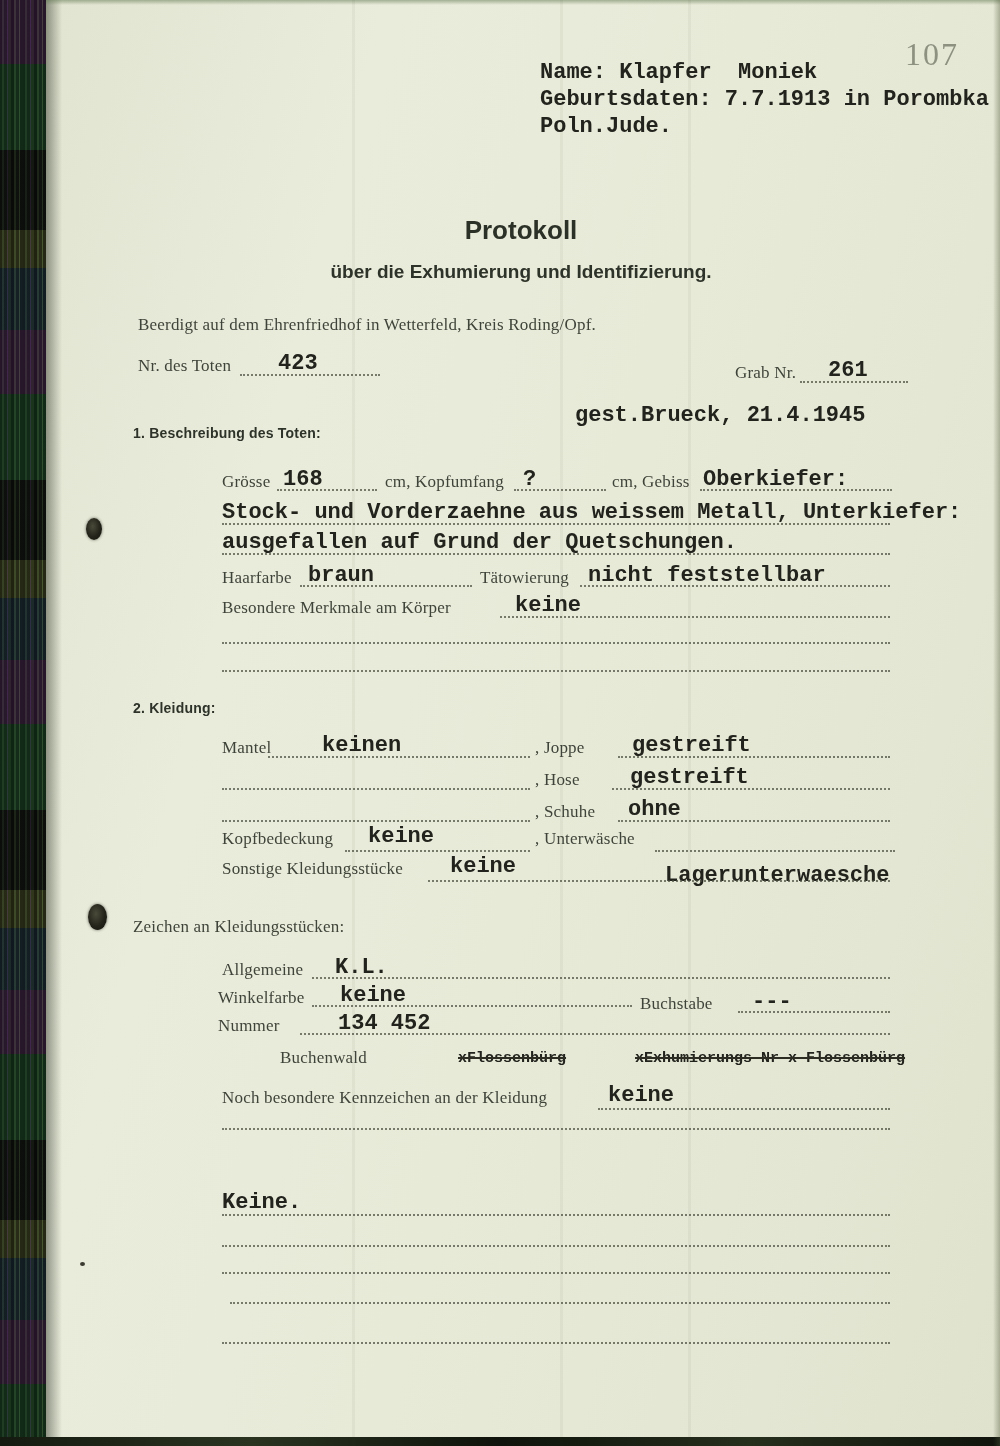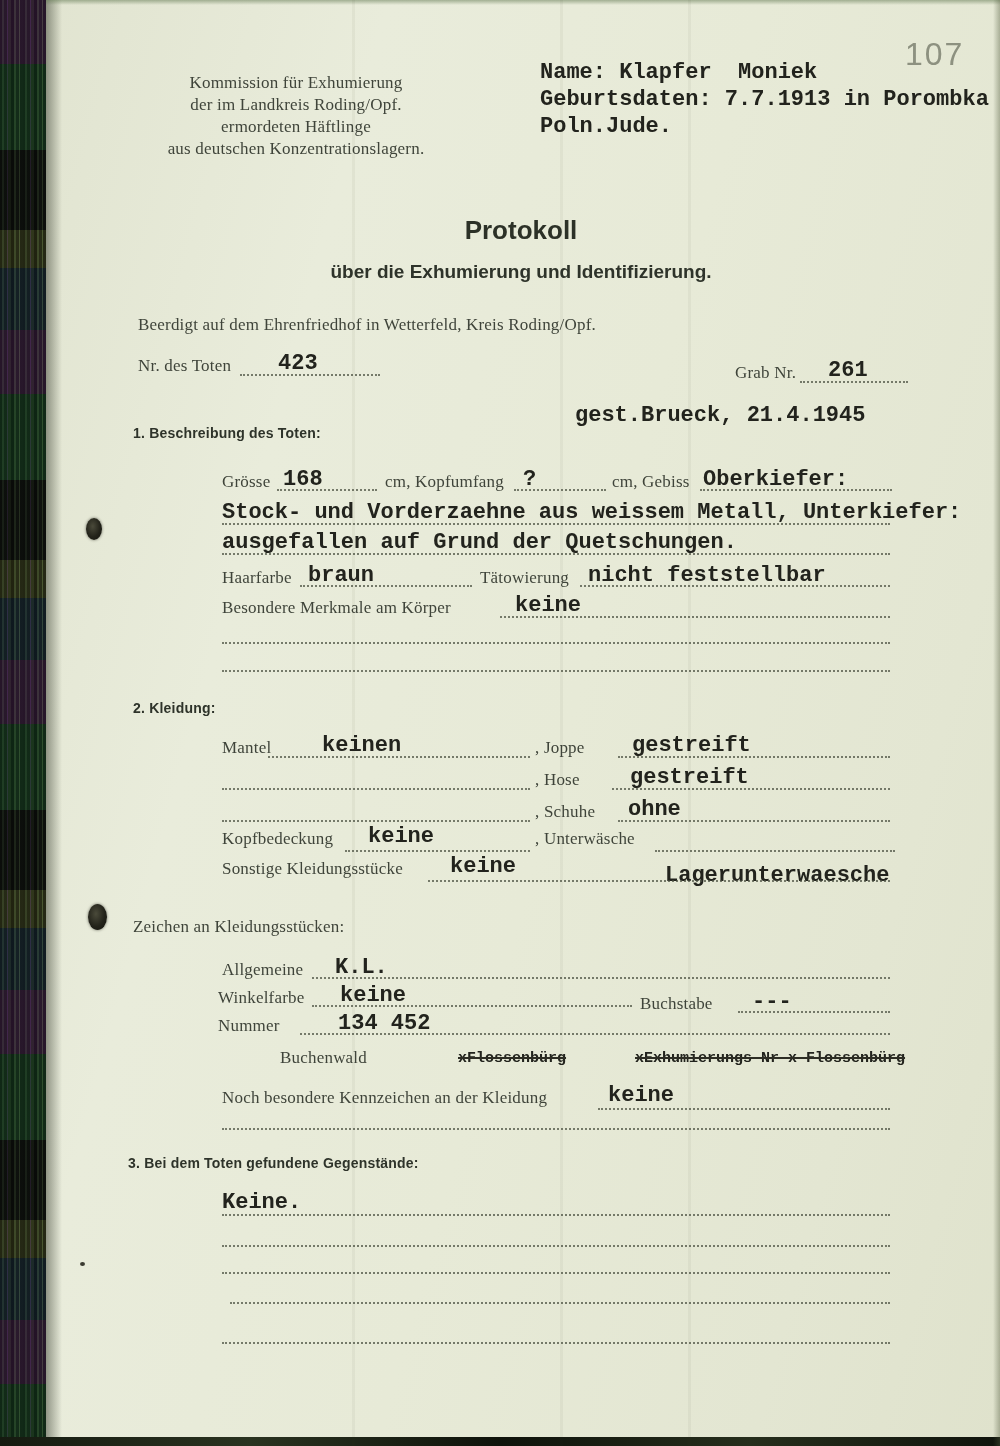--- a/index.html
+++ b/index.html
@@ -29,21 +29,21 @@
   .printed { position:absolute; font-family:"Liberation Serif", serif; font-size:17px;
     color:#3f443a; white-space:pre; letter-spacing:0.2px; }
   .heading { position:absolute; font-family:"Liberation Sans", sans-serif; font-weight:bold;
     font-size:14px; color:#2e332a; white-space:pre; letter-spacing:0.2px; }
   .typed { position:absolute; font-family:"Liberation Mono","DejaVu Sans Mono",monospace;
     font-weight:bold; font-size:22px; color:#22231d; white-space:pre; }
   .typed-sm { font-size:15px; }
   .strike { text-decoration:line-through; text-decoration-thickness:2px; text-decoration-color:#2d2d24; }
   .dot { position:absolute; height:0; border-bottom:2px dotted rgba(72,78,62,0.72); }
 
-  .page-num { position:absolute; font-family:Liberation Sans, sans-serif; font-size:32px;
+  .page-num { position:absolute; font-family:Liberation Serif, serif; font-size:32px;
     color:#8d9180; letter-spacing:2px; }
   .commission { position:absolute; left:148px; top:72px; width:296px; text-align:center; }
   .commission div { line-height:22px; }
   .title-wrap { position:absolute; left:46px; top:215px; width:950px; text-align:center; }
   .title-main { font-family:"Liberation Sans", sans-serif; font-weight:bold; font-size:26px; color:#2c3127; }
   .title-sub { font-family:"Liberation Sans", sans-serif; font-weight:bold; font-size:19px; color:#2e332a; margin-top:15px; }
 
   .hole { position:absolute; border-radius:50%;
     background:radial-gradient(ellipse at 42% 38%, #4a4a3a 0%, #23231a 55%, #12120c 100%);
     box-shadow:0 0 3px rgba(20,20,12,0.6); }
@@ -61,26 +61,20 @@
   <div class="edge-right"></div>
   <div class="crease" style="left:352px;"></div>
   <div class="crease" style="left:560px;"></div>
   <div class="crease" style="left:688px;"></div>
   <div class="hole" style="left:86px; top:518px; width:16px; height:22px;"></div>
   <div class="hole" style="left:88px; top:904px; width:19px; height:26px;"></div>
   <div class="speck" style="left:80px; top:1262px;"></div>
 
   <div class="page-num" style="left:905px; top:36px;">107</div>
 
-  <div class="commission">
-    <div class="printed" style="position:static;">Kommission für Exhumierung</div>
-    <div class="printed" style="position:static;">der im Landkreis Roding/Opf.</div>
-    <div class="printed" style="position:static;">ermordeten Häftlinge</div>
-    <div class="printed" style="position:static;">aus deutschen Konzentrationslagern.</div>
-  </div>
 
   <div class="typed" style="left:540px; top:60px;">Name: Klapfer  Moniek</div>
   <div class="typed" style="left:540px; top:87px;">Geburtsdaten: 7.7.1913 in Porombka</div>
   <div class="typed" style="left:540px; top:114px;">Poln.Jude.</div>
 
   <div class="title-wrap">
     <div class="title-main">Protokoll</div>
     <div class="title-sub">über die Exhumierung und Identifizierung.</div>
   </div>
 
@@ -177,21 +171,20 @@
   <div class="printed" style="left:280px; top:1048px;">Buchenwald</div>
   <div class="typed typed-sm strike" style="left:458px; top:1050px;">xFlossenbürg</div>
   <div class="typed typed-sm strike" style="left:635px; top:1050px;">xExhumierungs-Nr x Flossenbürg</div>
 
   <div class="printed" style="left:222px; top:1088px;">Noch besondere Kennzeichen an der Kleidung</div>
   <div class="typed" style="left:608px; top:1083px;">keine</div>
   <div class="dot" style="left:598px; top:1108px; width:292px;"></div>
 
   <div class="dot" style="left:222px; top:1128px; width:668px;"></div>
 
-  <div class="heading" style="left:128px; top:1155px;">3. Bei dem Toten gefundene Gegenstände:</div>
   <div class="typed" style="left:222px; top:1190px;">Keine.</div>
   <div class="dot" style="left:222px; top:1214px; width:668px;"></div>
 
   <div class="dot" style="left:222px; top:1245px; width:668px;"></div>
   <div class="dot" style="left:222px; top:1272px; width:668px;"></div>
   <div class="dot" style="left:230px; top:1302px; width:660px;"></div>
   <div class="dot" style="left:222px; top:1342px; width:668px;"></div>
 
 </div>
 

